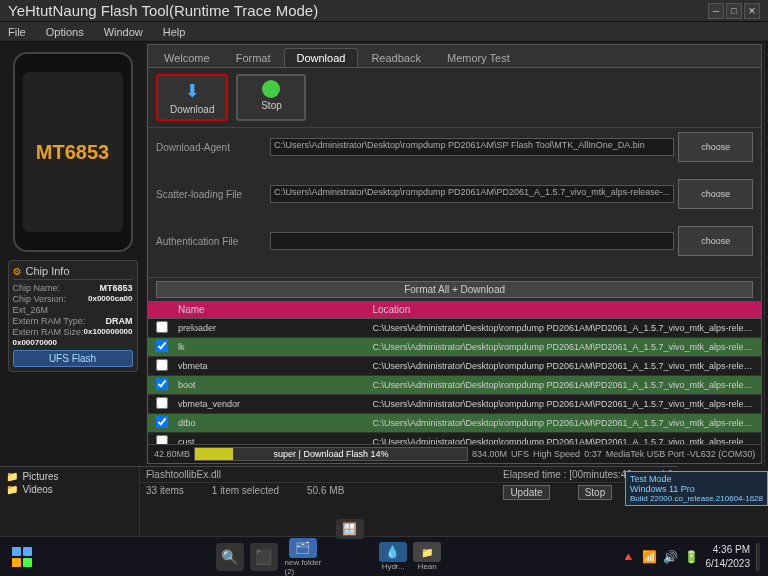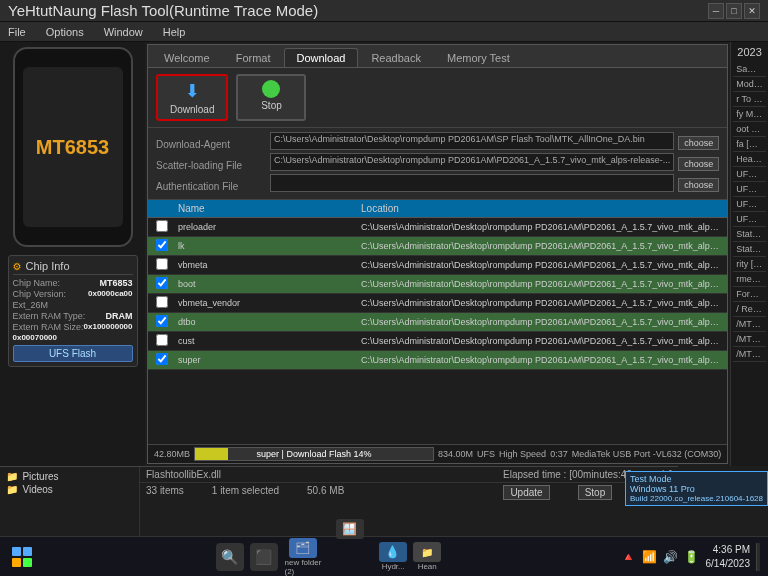--- a/index.html
+++ b/index.html
@@ -48,20 +48,21 @@
     }
     .menu-item { font-size: 11px; color: #ccc; cursor: pointer; padding: 2px 4px; }
 
     
     .left-panel {
       width: 145px;
       background: #1a1a1a;
       display: flex;
       flex-direction: column;
       align-items: center;
+      padding: 5px;
       flex-shrink: 0;
     }
 
     .phone-mockup {
       width: 120px;
       height: 200px;
       background: #111;
       border-radius: 14px;
       border: 2px solid #444;
       display: flex;
@@ -193,45 +194,45 @@
     }
 
     
     .file-inputs {
       padding: 4px 8px;
       background: #2a2a2a;
       border-bottom: 1px solid #444;
     }
     .file-row {
       display: flex;
-      align-items: flex-end;
-      margin-bottom: 3px;
+      align-items: center;
+      margin-bottom: 17px;
       gap: 4px;
     }
     .file-label { color: #999; font-size: 10px; width: 110px; flex-shrink: 0; }
     .file-input {
       flex: 1;
       background: #1a1a1a;
       border: 1px solid #555;
       color: #aaa;
       font-size: 9px;
       padding: 1px 3px;
       height: 18px;
       overflow: hidden;
       white-space: nowrap;
       text-overflow: ellipsis;
     }
     .choose-btn {
       background: #3a3a3a;
       border: 1px solid #666;
       color: #ccc;
       font-size: 9px;
-      padding: 1px 5px;
-      cursor: pointer;
-      height: 14px;
+      padding: 1px 22px;
+      cursor: pointer;
+      height: 30px;
     }
 
     .format-btn {
       margin: 3px 8px;
       background: #444;
       border: 1px solid #666;
       color: #ccc;
       font-size: 10px;
       padding: 2px 8px;
       cursor: pointer;
@@ -239,21 +240,21 @@
 
     
     .download-table {
       flex: 1;
       overflow-y: auto;
       background: #1e1e1e;
     }
     .table-header {
       display: grid;
       grid-template-columns: 22px 1fr 2fr;
-      background: #0369a1;
+      background: #be185d;
       border-bottom: 1px solid #555;
       padding: 2px 4px;
       position: sticky;
       top: 0;
     }
     .table-header-cell {
       font-size: 10px;
       color: #ccc;
       padding: 1px 4px;
     }
@@ -538,20 +539,21 @@
         <div class="file-input">C:\Users\Administrator\Desktop\rompdump PD2061AM\PD2061_A_1.5.7_vivo_mtk_alps-release-...</div>
         <button class="choose-btn">choose</button>
       </div>
       <div class="file-row">
         <span class="file-label">Authentication File</span>
         <div class="file-input"></div>
         <button class="choose-btn">choose</button>
       </div>
     </div>
 
+    <button class="format-btn">Format All + Download</button>
 
     <div class="download-table">
       <div class="table-header">
         <div class="table-header-cell"></div>
         <div class="table-header-cell">Name</div>
         <div class="table-header-cell">Location</div>
       </div>
 
       <div class="table-row">
         <div class="table-cell"><input type="checkbox" class="row-checkbox" style=""></div>

